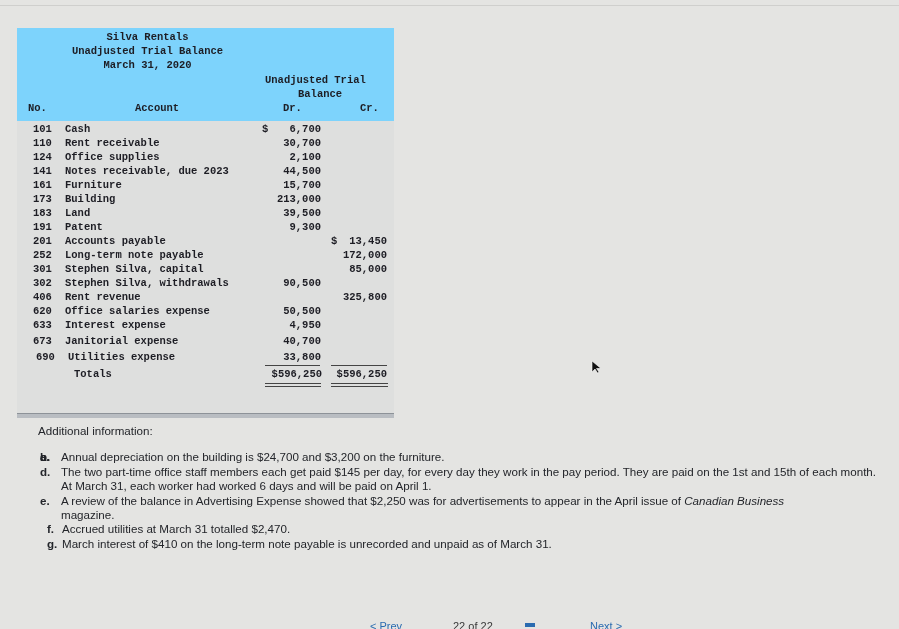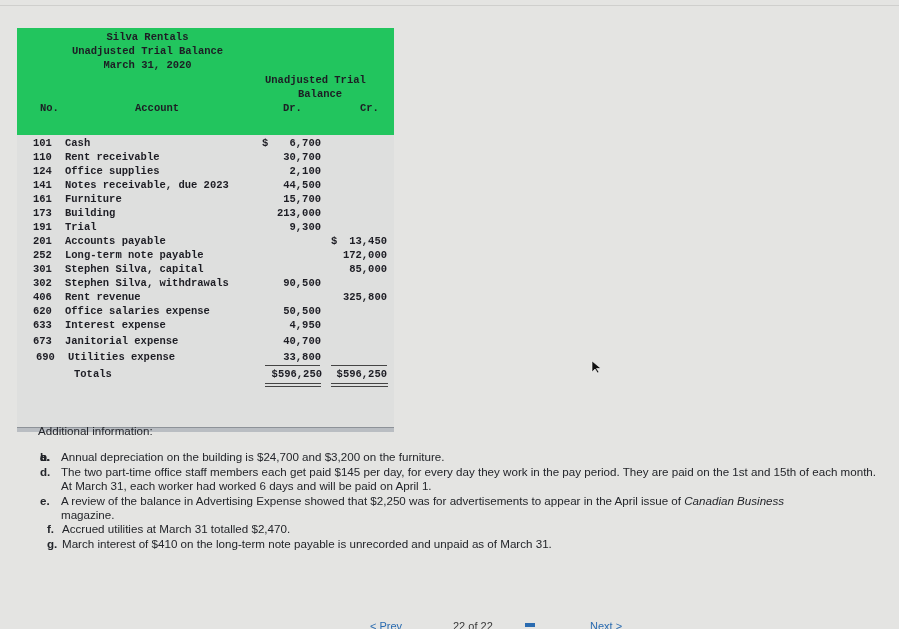--- a/index.html
+++ b/index.html
@@ -15,30 +15,30 @@
     background: #cfcfcd;
   }
   
   .tb {
     position: absolute; left: 17px; top: 28px; width: 377px;
     font-family: "Liberation Mono", monospace;
     font-size: 10.5px; line-height: 13.8px;
     color: #1d1d24;
   }
   .tb-head {
-    background: #22c55e;
-    height: 107px; position: relative; padding-left: 24px;
+    background: #7dd3fc;
+    height: 93px; position: relative; padding-left: 24px;
   }
   .tb-head .t { position: absolute; text-align: center; font-weight: bold; left:0; width: 100%; }
   .tb-head .t1 { top: 3px; left: -58px; }
   .tb-head .t2 { top: 17px; left: -58px; }
   .tb-head .t3 { top: 31px; left: -58px; }
   .tb-head .ut1 { position: absolute; top: 46px; left: 248px; font-weight: bold; }
   .tb-head .ut2 { position: absolute; top: 60px; left: 281px; font-weight: bold; }
-  .tb-head .hno { position: absolute; top: 74px; left: 11px; font-weight: bold; margin-left: 12px; }
+  .tb-head .hno { position: absolute; top: 74px; left: 11px; font-weight: bold; }
   .tb-head .hacc { position: absolute; top: 74px; left: 118px; font-weight: bold; }
   .tb-head .hdr { position: absolute; top: 74px; left: 266px; font-weight: bold; }
   .tb-head .hcr { position: absolute; top: 74px; left: 343px; font-weight: bold; }
   .tb-body {
     background: #dedfde;
     position: relative;
     padding-top: 2px;
     height: 290px;
   }
   .row { position: relative; height: 14px; font-weight: bold; }
@@ -123,22 +123,27 @@
       <span class="no">161</span>
       <span class="acct">Furniture</span>
       <span class="dr">15,700</span>
     </div>
     <div class="row">
       <span class="no">173</span>
       <span class="acct">Building</span>
       <span class="dr">213,000</span>
     </div>
     <div class="row">
+      <span class="no">183</span>
+      <span class="acct">Land</span>
+      <span class="dr">39,500</span>
+    </div>
+    <div class="row">
       <span class="no">191</span>
-      <span class="acct">Trial</span>
+      <span class="acct">Patent</span>
       <span class="dr">9,300</span>
     </div>
     <div class="row">
       <span class="no">201</span>
       <span class="acct">Accounts payable</span>
       <span class="crsign">$</span>
       <span class="cr">13,450</span>
     </div>
     <div class="row">
       <span class="no">252</span>

